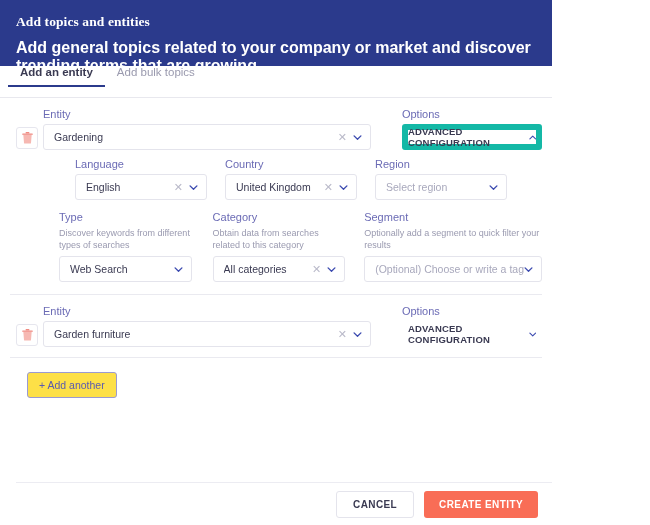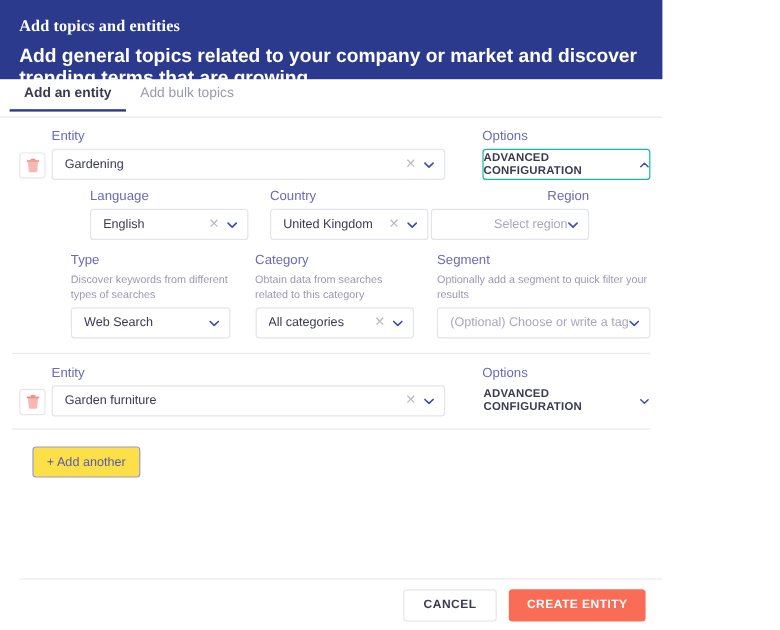--- a/index.html
+++ b/index.html
@@ -31,21 +31,21 @@
   }
   .header-sub {
     font-size: 16px;
     color: #ffffff;
     font-weight: 700;
   }
 
   
   .tabs {
     display: flex;
-    align-items: center;
+    align-items: flex-start;
     height: 32px;
     padding-left: 8px;
     border-bottom: 1px solid #e8e8ee;
   }
   .tab {
     font-size: 11.5px;
     padding: 0 12px 8px 12px;
     color: #9a9aae;
     position: relative;
     cursor: pointer;
@@ -137,21 +137,21 @@
     cursor: pointer;
   }
 
   
   .sel .val { flex: none; text-align: center; }
   .sel .spacer { flex: 1; }
 
   
   .opt-btn {
     height: 26px;
-    border: 1px solid #14b8a6;
+    border: 6px solid #14b8a6;
     border-radius: 3px;
     background: #fff;
     display: flex;
     align-items: center;
     justify-content: center;
     gap: 5px;
     font-size: 9.5px;
     font-weight: bold;
     color: #3a3a52;
     letter-spacing: 0.2px;
@@ -159,21 +159,21 @@
   }
   .opt-btn.plain {
     border-color: transparent;
     background: transparent;
   }
 
   
   .sub-row { padding-left: 49px; padding-top: 8px; display: flex; }
   .col-lang { width: 132px; margin-left: 16px; }
   .col-country { width: 132px; margin-left: 18px; }
-  .col-region { width: 132px; margin-left: 2px; text-align: right; }
+  .col-region { width: 132px; margin-left: 18px; }
 
   .sub-row2 { padding-left: 49px; padding-top: 11px; display: flex; padding-bottom: 2px;}
   .col-type { width: 180px; }
   .col-cat { width: 180px; margin-left: 21px; }
   .col-seg { width: 183px; margin-left: 19px; }
 
   
   .add-wrap { padding: 14px 0 0 17px; }
   .add-btn {
     display: inline-flex;

